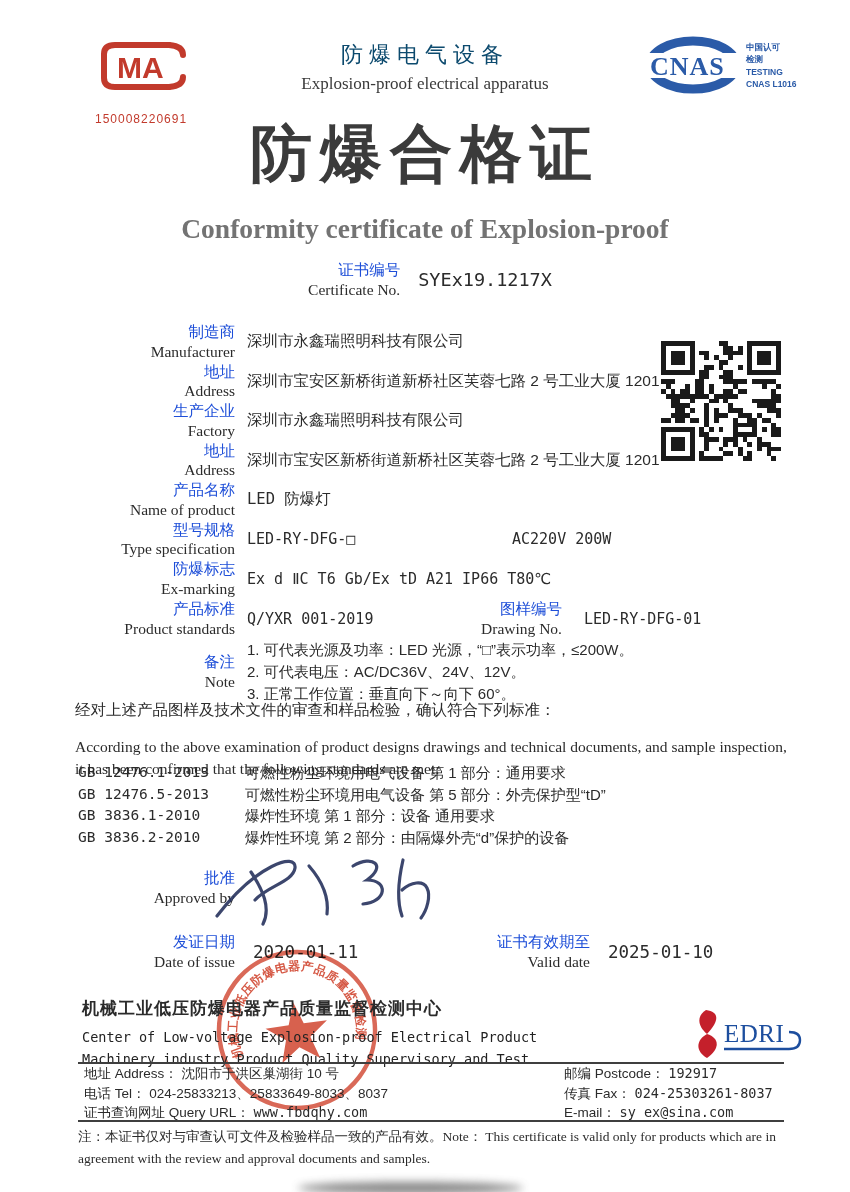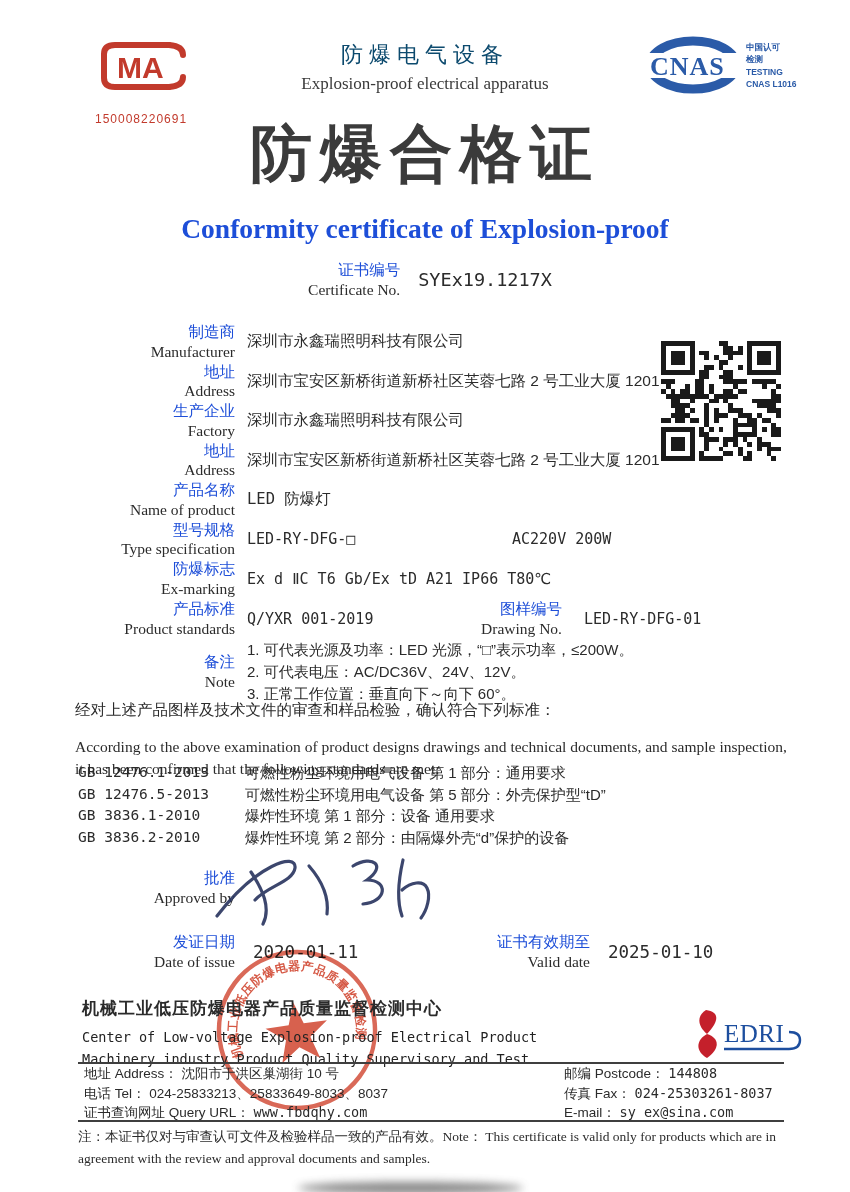--- a/index.html
+++ b/index.html
@@ -11,21 +11,21 @@
   .cma .num{color:#c23a2c;font-size:12px;font-weight:normal;letter-spacing:1px;margin-top:16px;}
   .doctype{position:absolute;left:0;top:40px;width:100%;text-align:center;}
   .doctype .zh{font-size:22px;letter-spacing:6px;color:#0c4a6e;}
   .doctype .en{font-family:"Liberation Serif",serif;font-size:17px;color:#3a3a3a;margin-top:4px;}
   .cnas{position:absolute;left:645px;top:36px;width:190px;height:62px;}
   .cnas .txt{position:absolute;left:101px;top:5px;color:#2b5ba8;font-size:8.5px;line-height:1.45;font-weight:bold;}
 
   .main-title{position:absolute;left:0;top:112px;width:100%;text-align:center;
               font-size:62px;font-weight:bold;letter-spacing:8px;color:#3b3b3b;}
   .subtitle{position:absolute;left:0;top:213px;width:100%;text-align:center;
-            font-family:"Liberation Serif",serif;font-size:27.5px;font-weight:bold;color:#1d4ed8;}
+            font-family:"Liberation Serif",serif;font-size:27.5px;font-weight:bold;color:#737373;}
 
   .certno{position:absolute;left:0;top:260px;width:100%;display:flex;justify-content:center;align-items:center;gap:18px;transform:translateX(5px);}
   .certno .stack{text-align:right;}
   .mono{font-family:"DejaVu Sans Mono","Liberation Mono",monospace;}
   .certno .value{font-size:18.5px;}
 
   .lz{font-size:15.5px;color:#1d4ed8;}
   .le{font-family:"Liberation Serif",serif;font-size:15.5px;color:#2b2b2b;}
 
   
@@ -513,21 +513,21 @@
   <svg class="sedri" width="118" height="52" viewBox="0 0 118 52">
     <path d="M16,2 C29,4 30,12 17,26 C8,19 6,8 16,2 Z" fill="#c4202b"></path>
     <path d="M17,26 C30,30 30,41 17,50 C5,43 6,32 17,26 Z" fill="#c4202b"></path>
     <text x="34" y="34" font-family="Liberation Serif, serif" font-size="25" fill="#1d4e9e" letter-spacing="0.5">EDRI</text>
     <path d="M34,41 H99 Q110,41 110,32 Q110,24 99,24" fill="none" stroke="#1d4e9e" stroke-width="2.4"></path>
   </svg>
 
   <div class="hr1"></div>
   <div class="contact">
     <div><span>地址 Address：</span> <span>沈阳市于洪区巢湖街 10 号</span></div>
-    <div><span>邮编 Postcode：</span> <span class="mono">144808</span></div>
+    <div><span>邮编 Postcode：</span> <span class="mono">192917</span></div>
     <div><span>电话 Tel：</span> <span>024-25833213、25833649-8033、8037</span></div>
     <div><span>传真 Fax：</span> <span class="mono">024-25303261-8037</span></div>
     <div><span>证书查询网址 Query URL：</span> <span class="mono">www.fbdqhy.com</span></div>
     <div><span>E-mail：</span> <span class="mono">sy_ex@sina.com</span></div>
   </div>
   <div class="hr2"></div>
 
   <div class="footnote">
     <span>注：本证书仅对与审查认可文件及检验样品一致的产品有效。</span><span class="en">Note： This certificate is valid only for products which are in agreement with the review and approval documents and samples.</span>
   </div>

